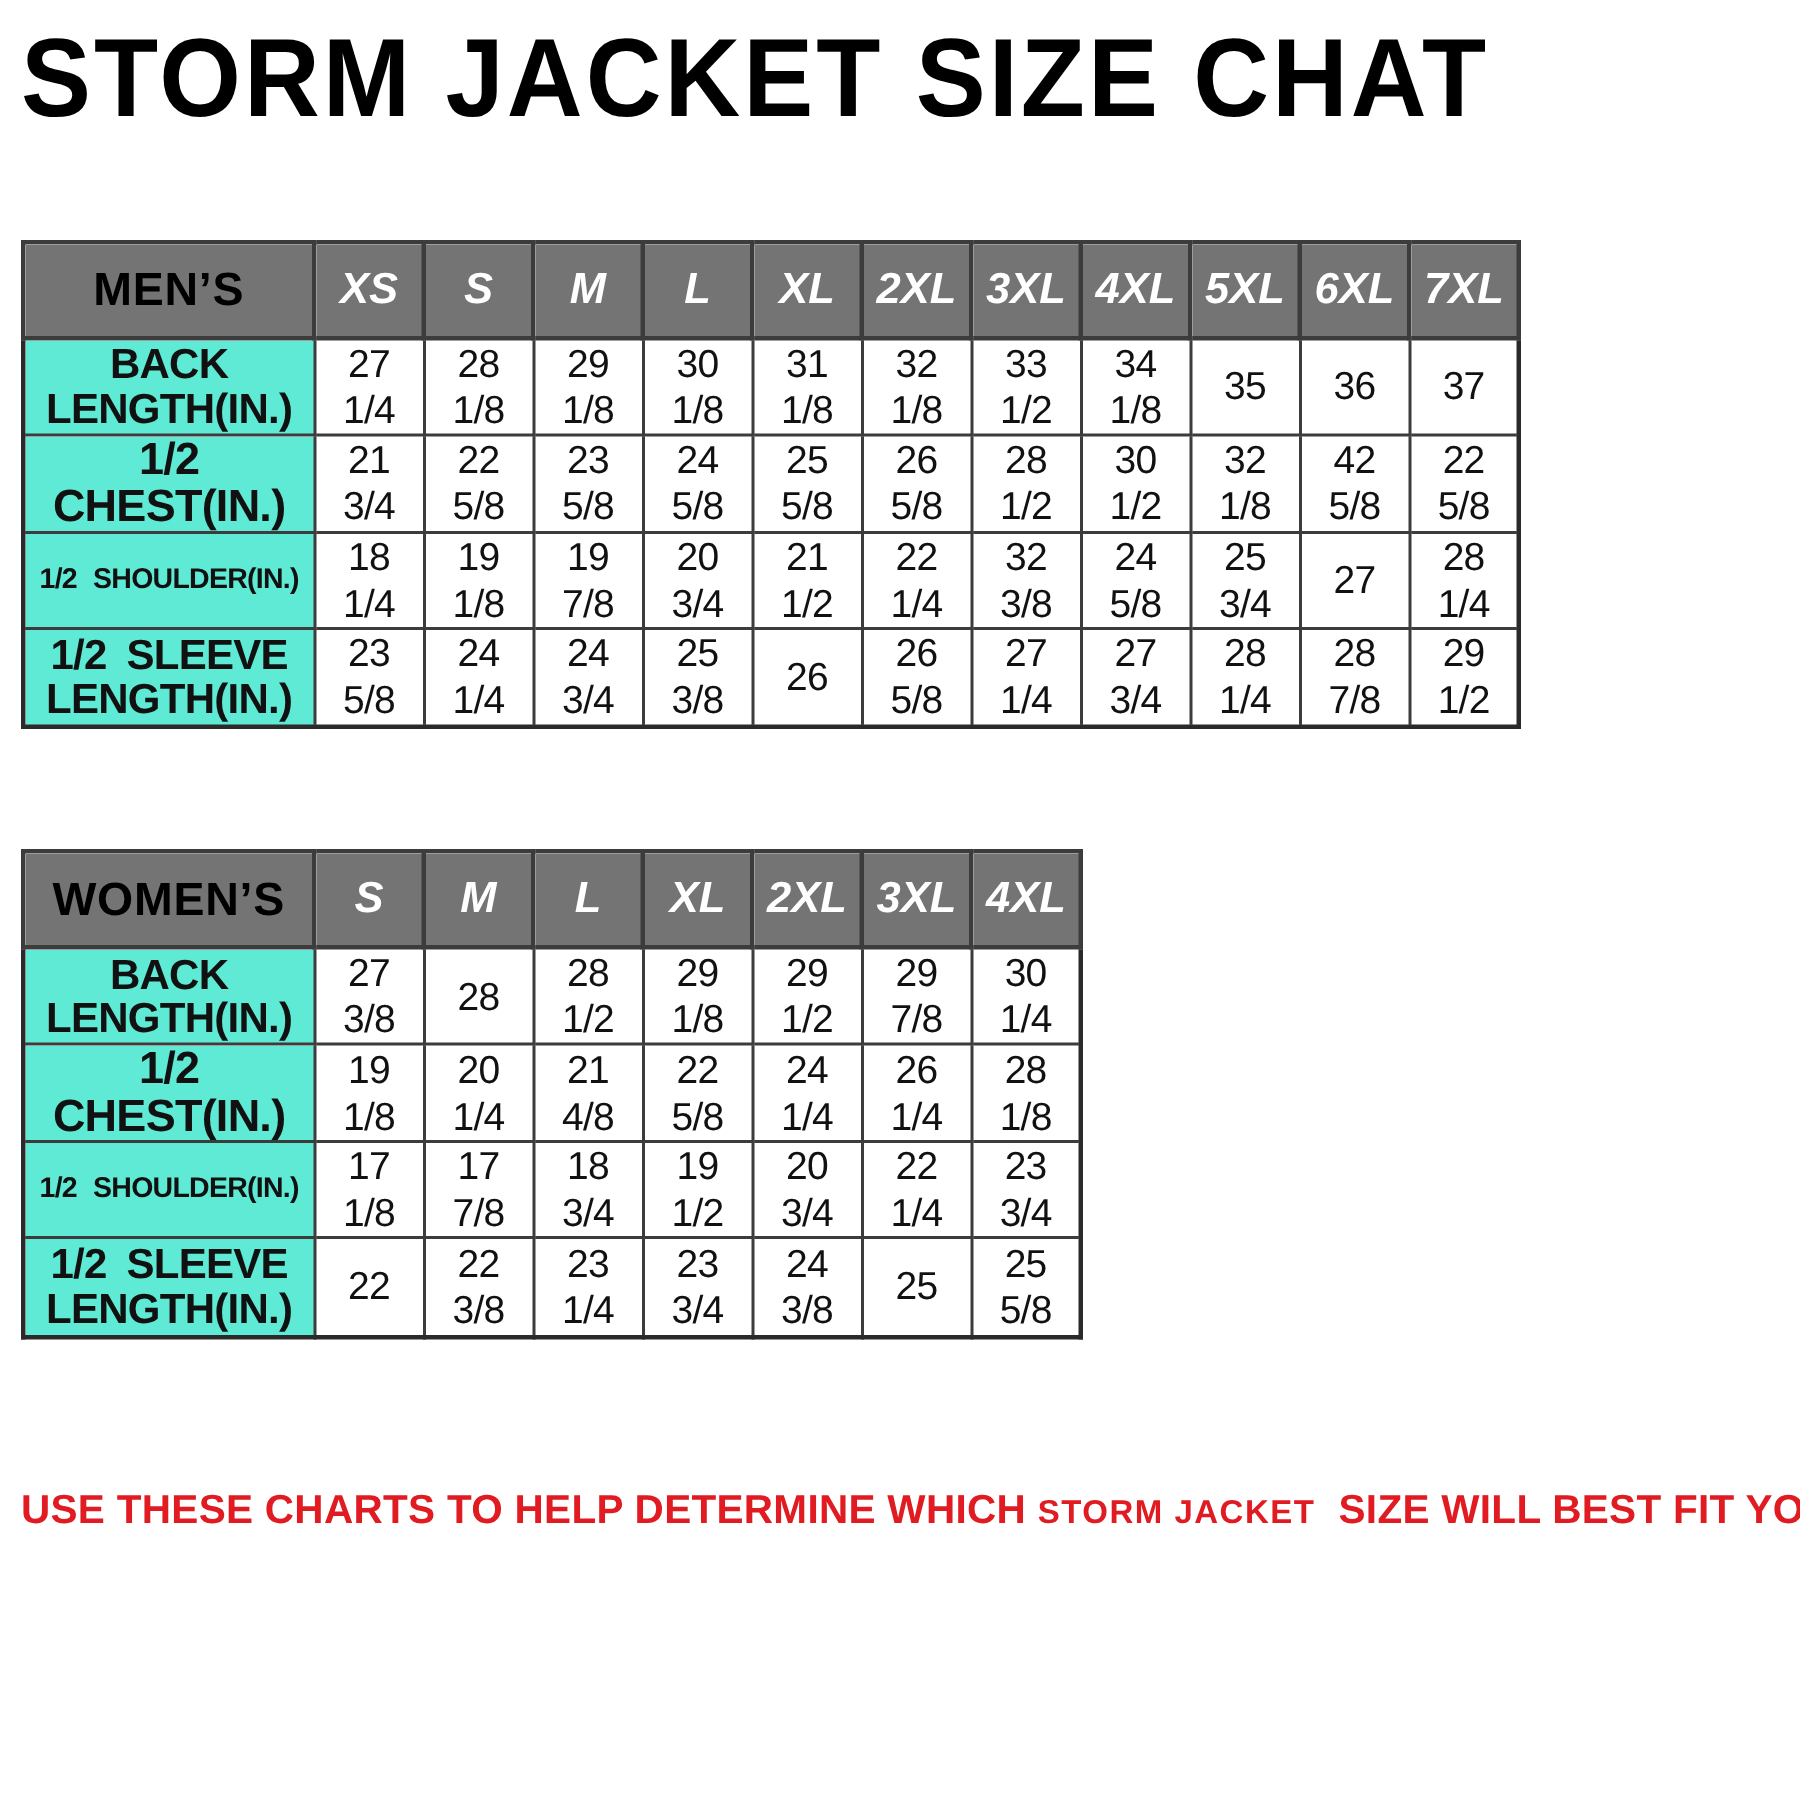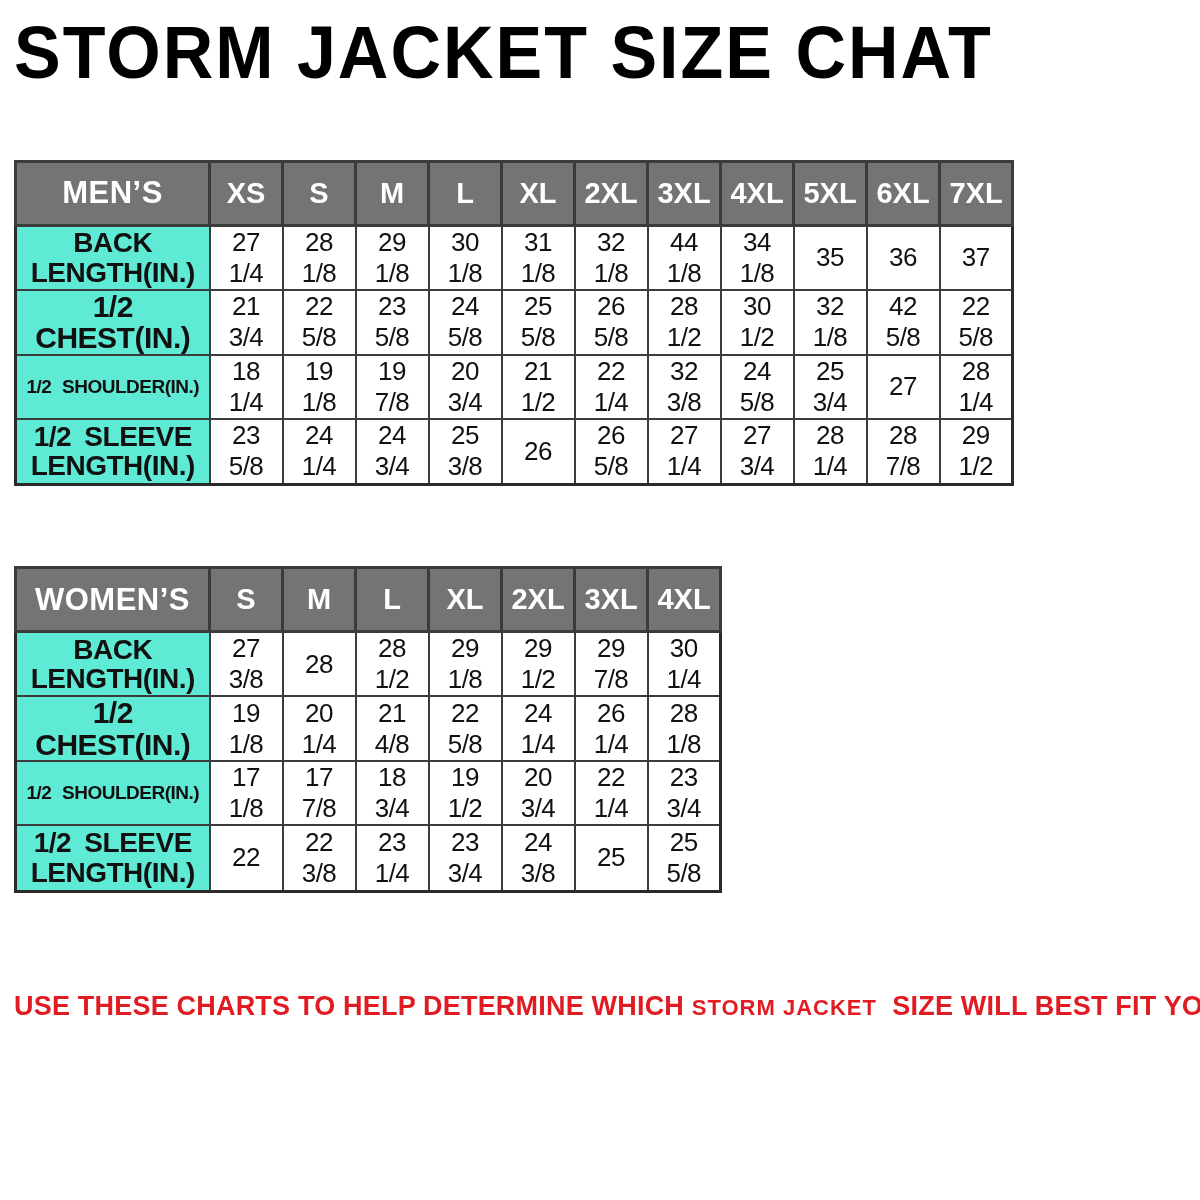--- a/index.html
+++ b/index.html
@@ -49,33 +49,34 @@
     padding:0;
     overflow:hidden;
   }
   .size-table thead tr { height:64px; }
   .size-table tbody tr { height:61px; }
   .size-table tbody tr.r3 { height:66px; }
 
   th.corner {
     width:191px;
     background:#747474;
-    color:#ffffff;
+    color:#000000;
     font-size:31px;
     font-weight:700;
     letter-spacing:0.5px;
     border:3px solid #3c3c3c;
   }
   th.size {
     width:70px;
     background:#747474;
     color:#fff;
     font-size:29px;
     font-weight:700;
     border:3px solid #3c3c3c;
+    font-style:italic;
   }
 
   th.lbl {
     background:#5eead4;
     color:#111;
     font-weight:700;
     line-height:1.05;
     letter-spacing:-0.5px;
     word-spacing:6px;
   }
@@ -133,21 +134,21 @@
           <th class="lbl lbl0">
             <div>BACK</div>
             <div>LENGTH(IN.)</div>
           </th>
           <td class="val">27 1/4</td>
           <td class="val">28 1/8</td>
           <td class="val">29 1/8</td>
           <td class="val">30 1/8</td>
           <td class="val">31 1/8</td>
           <td class="val">32 1/8</td>
-          <td class="val">44 1/8</td>
+          <td class="val">33 1/2</td>
           <td class="val">34 1/8</td>
           <td class="val">35</td>
           <td class="val">36</td>
           <td class="val">37</td>
         </tr>
         <tr class="r1">
           <th class="lbl lbl1">
             <div>1/2 CHEST(IN.)</div>
           </th>
           <td class="val">21 3/4</td>

